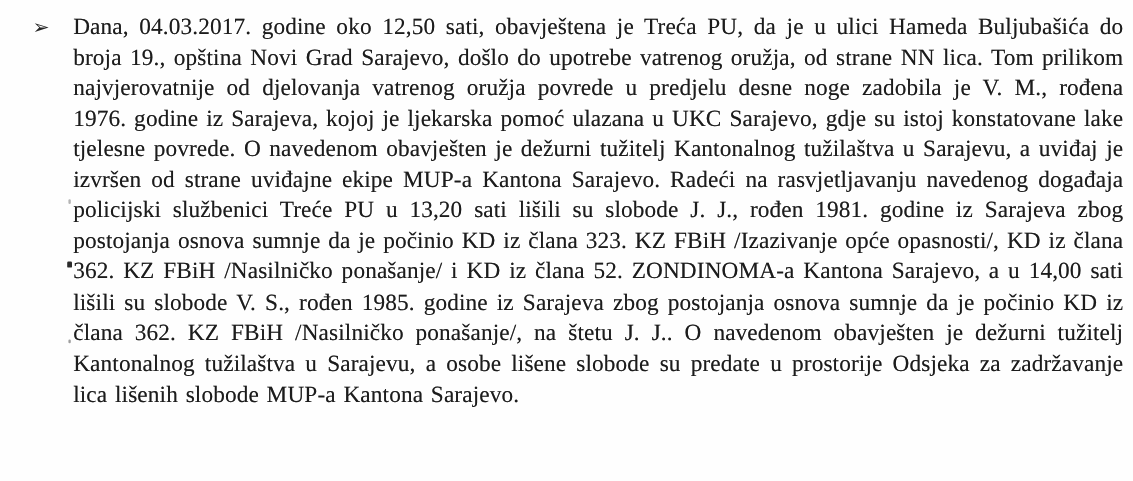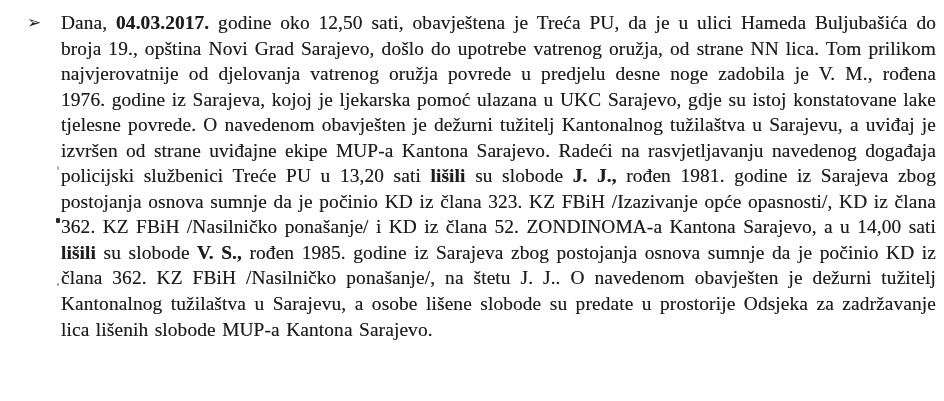--- a/index.html
+++ b/index.html
@@ -35,21 +35,21 @@
     max-width: 876px;
     font-size: 19.4px;
     line-height: 25.55px;
     text-align: justify;
     letter-spacing: 0.1px;
     word-spacing: 1.5px;
     
     text-shadow: 0 0 0.4px rgba(40,40,40,0.55);
   }
   .para .bold {
-    font-weight: bold;
+    font-weight: normal;
   }
   
   .speck {
     position: absolute;
     background: #2b2b2b;
     border-radius: 1px;
   }
   .speck.s1 { left: 56px; top: 218px; width: 4px; height: 5px; }
   .speck.s2 { left: 57px; top: 283px; width: 2px; height: 3px; opacity: .45; }
   .speck.s3 { left: 57px; top: 166px; width: 2px; height: 4px; opacity: .35; }

